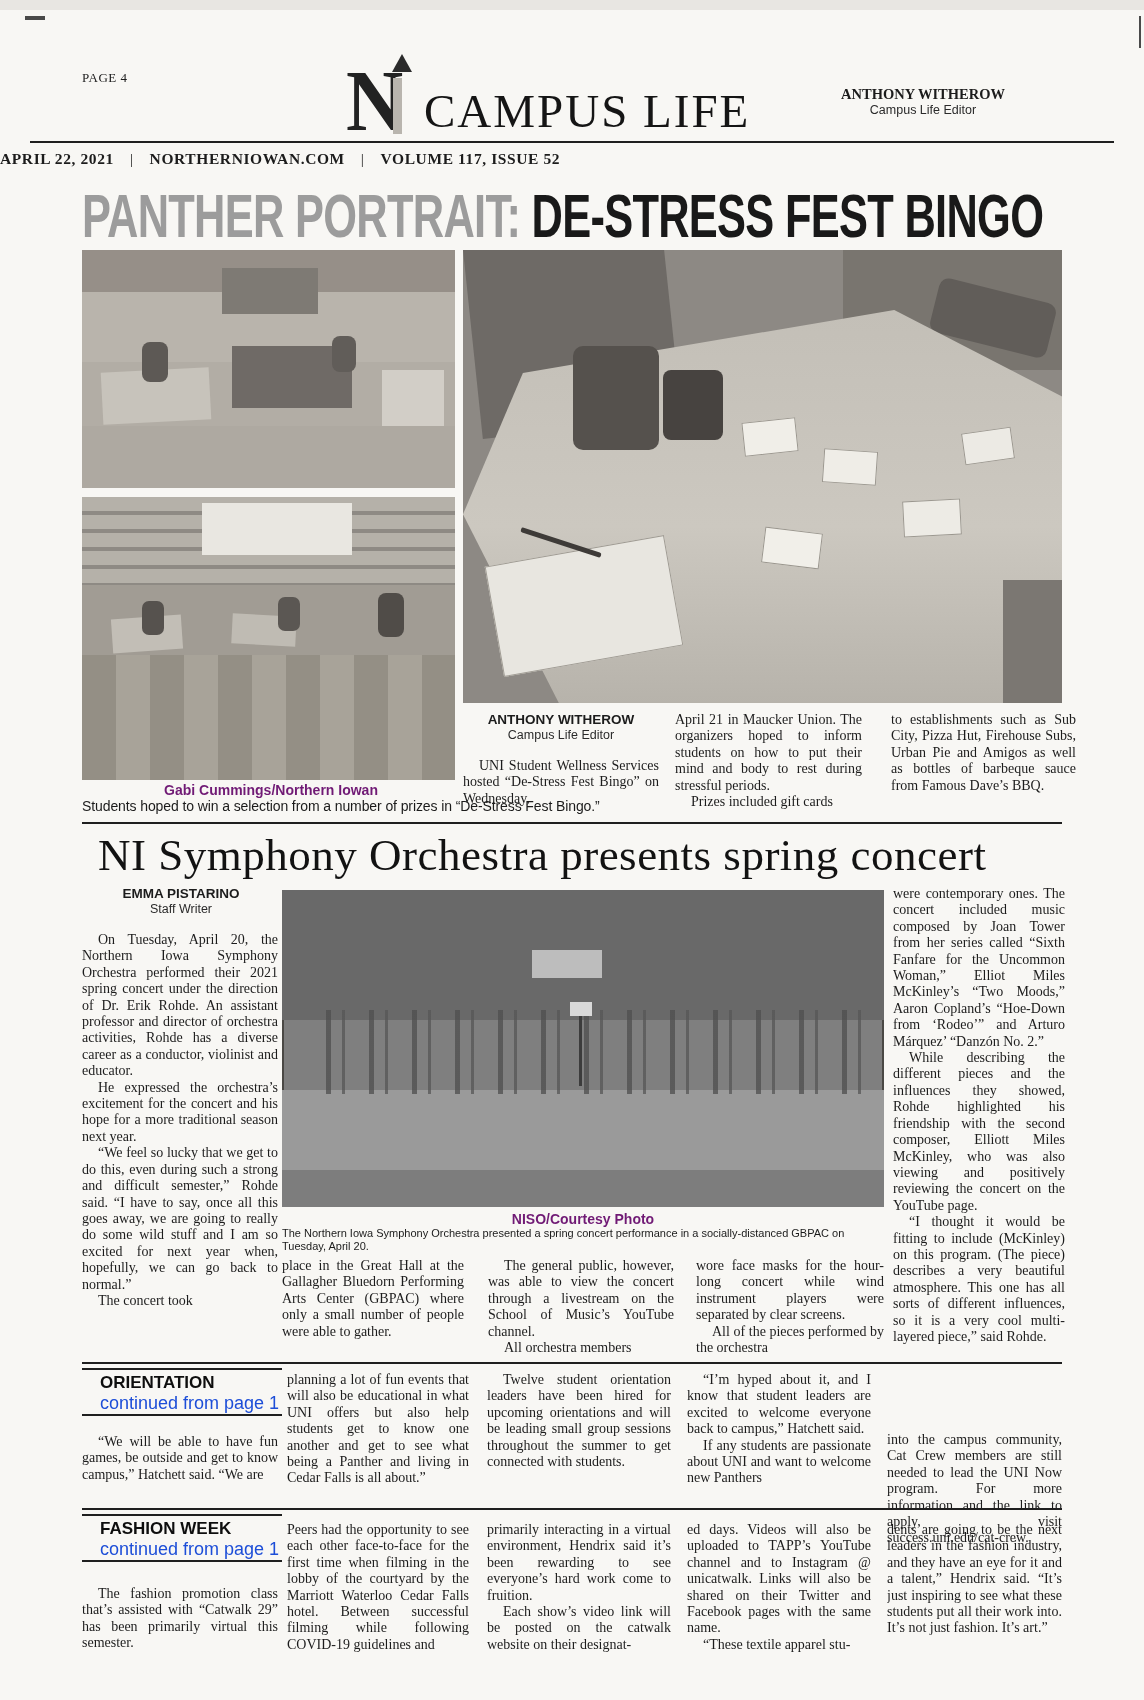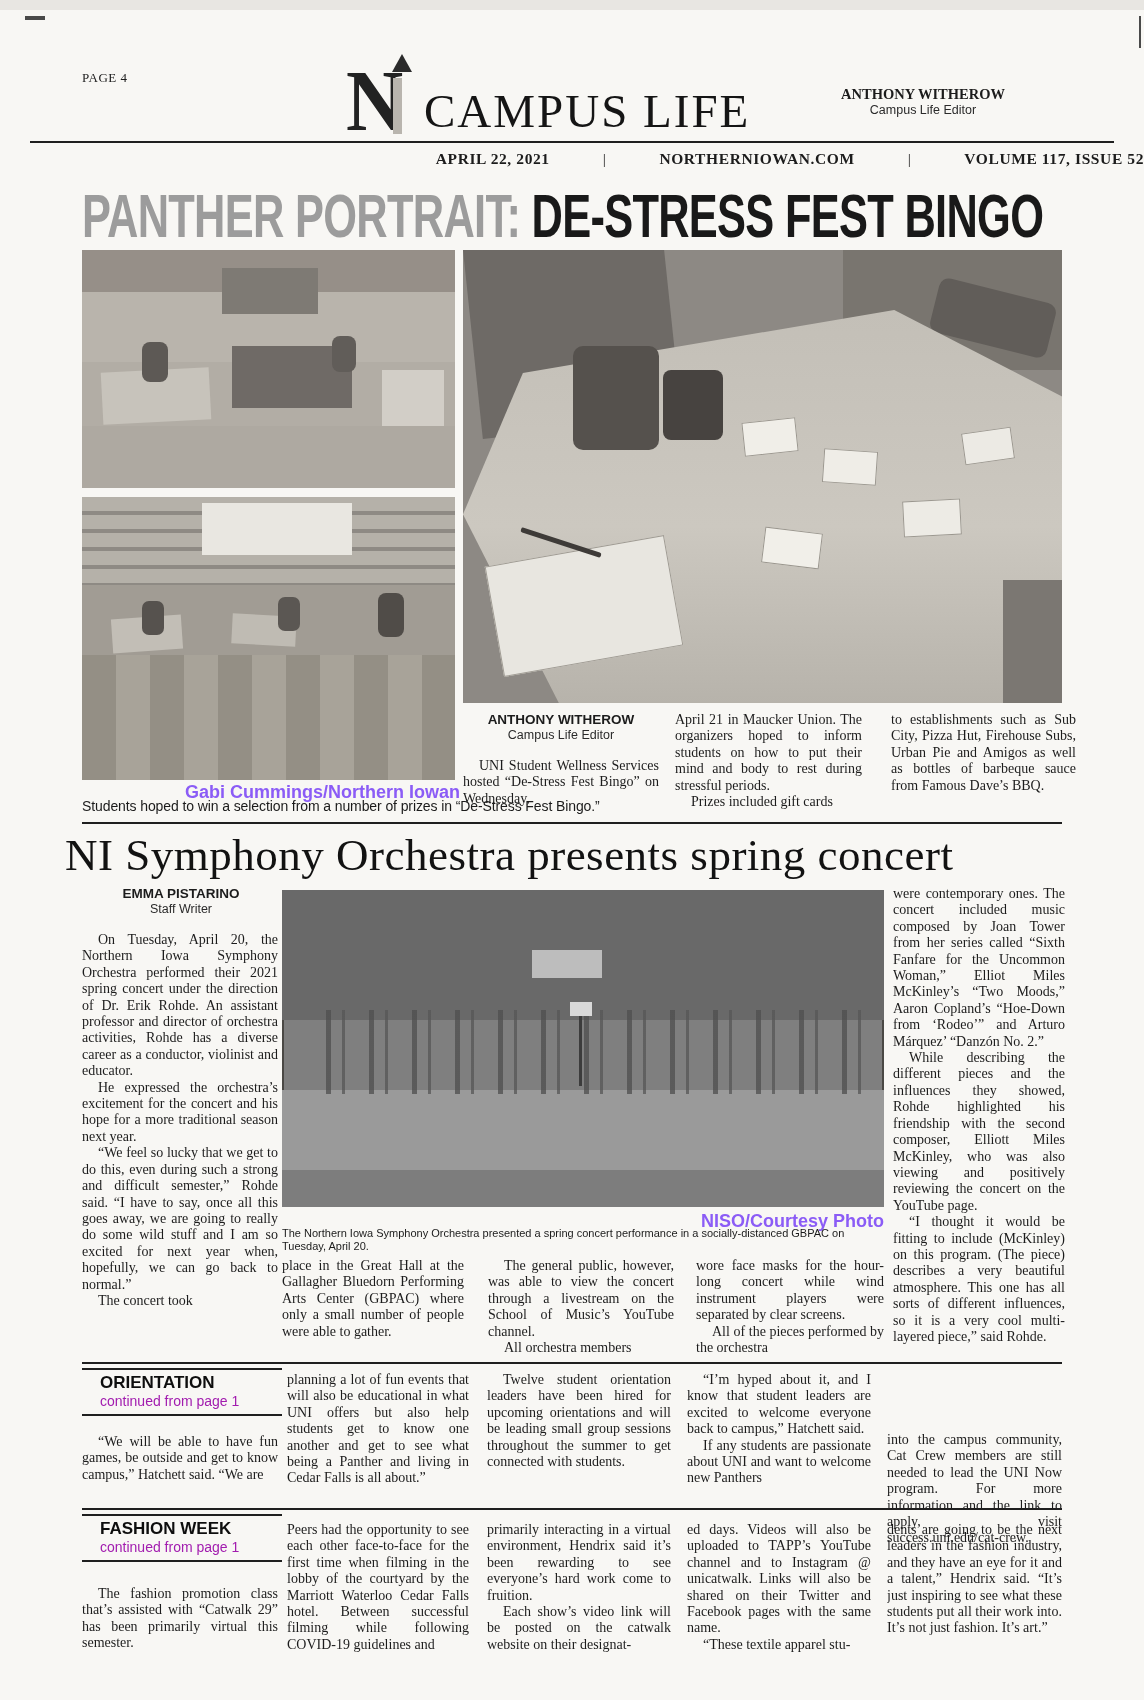--- a/index.html
+++ b/index.html
@@ -13,49 +13,49 @@
   .nl-body{display:block;font-family:"Liberation Serif",serif;font-weight:bold;font-size:86px;
            line-height:78px;color:#222;transform:scaleX(.92);transform-origin:0 0;}
   .nl-gray{position:absolute;right:16px;top:16px;width:9px;height:56px;background:#b9b5ae;}
   .nl-arrow{position:absolute;right:6px;top:-8px;width:0;height:0;
             border-left:10px solid transparent;border-right:10px solid transparent;
             border-bottom:18px solid #2b2b2b;}
   .section-title{font-size:47px;letter-spacing:2px;color:#151515;white-space:nowrap;}
   .editor-block{width:210px;text-align:center;line-height:1.15;}
   .editor-name{font-family:"Liberation Serif",serif;font-weight:bold;font-size:14.5px;}
   .editor-title{font-family:"Liberation Sans",sans-serif;font-size:12.5px;color:#2a2a2a;}
-  .dateline{left:0;width:1144px;display:flex;justify-content:flex-end;align-items:baseline;
-            font-weight:bold;font-size:15.5px;letter-spacing:.6px;gap:37px;}
+  .dateline{left:0;width:1144px;display:flex;justify-content:flex-start;align-items:baseline;
+            font-weight:bold;font-size:15.5px;letter-spacing:.6px;}
   .dateline .sep{margin:0 16px;font-weight:normal;}
   
   .headline1{white-space:nowrap;font-family:"Liberation Sans",sans-serif;font-weight:bold;
              font-size:62px;line-height:64px;letter-spacing:-1px;
              transform:scaleX(.70);transform-origin:0 0;}
   .hl-kicker{color:#9c9c9c;}
   .hl-main{color:#191919;}
   
   .headline2{font-size:45px;line-height:50px;letter-spacing:.5px;color:#121212;white-space:nowrap;}
   
   .photo{position:absolute;overflow:hidden;background:#a9a49c;}
   .photo div{position:absolute;}
   .ph-frame{outline:2px solid #4a4844;outline-offset:-2px;}
   
-  .credit{font-family:"Liberation Sans",sans-serif;font-weight:bold;font-size:18px;text-align:right;color:#8b5cf6;}
+  .credit{font-family:"Liberation Sans",sans-serif;font-weight:bold;font-size:14px;text-align:center;color:#701a75;}
   .caption{font-family:"Liberation Sans",sans-serif;font-size:12px;color:#1b1b1b;line-height:14px;}
   .byline{text-align:center;line-height:1.2;}
   .byline-name{font-family:"Liberation Sans",sans-serif;font-weight:bold;font-size:13.5px;}
   .byline-title{font-family:"Liberation Sans",sans-serif;font-size:12.5px;color:#2a2a2a;}
   
   .body-col{font-size:14px;line-height:16.4px;text-align:justify;hyphens:auto;-webkit-hyphens:auto;}
   .body-col p{margin:0;}
   .body-col p.ind{text-indent:16px;}
   .clip{overflow:hidden;}
   
   .sec-head-title{font-family:"Liberation Sans",sans-serif;font-weight:bold;font-size:17px;color:#0e0e0e;}
-  .sec-head-cont{font-family:"Liberation Sans",sans-serif;font-size:14px;color:#a21caf;}
+  .sec-head-cont{font-family:"Liberation Sans",sans-serif;font-size:18px;color:#1d4ed8;}
   .artifact{position:absolute;background:#4a4a4a;}
 </style>
 </head>
 <body>
 
 <div class="page">
 
   <div class="artifact" style="left:25px;top:6px;width:20px;height:4px;"></div>
   <div class="artifact" style="left:1139px;top:6px;width:2px;height:32px;"></div>
 
@@ -142,21 +142,21 @@
   <div class="abs body-col clip" style="left:675px;top:702px;width:187px;height:106px;">
     <p>April 21 in Maucker Union. The organizers hoped to inform students on how to put their mind and body to rest during stressful periods.</p>
     <p class="ind">Prizes included gift cards</p>
   </div>
   <div class="abs body-col clip" style="left:891px;top:702px;width:185px;height:106px;">
     <p>to establishments such as Sub City, Pizza Hut, Firehouse Subs, Urban Pie and Amigos as well as bottles of barbeque sauce from Famous Dave’s BBQ.</p>
   </div>
 
   <div class="rule" style="left:82px;top:812px;width:980px;height:2px;"></div>
 
-  <div class="abs headline2" style="left:65px;top:820px;">NI Symphony Orchestra presents spring concert</div>
+  <div class="abs headline2" style="left:98px;top:820px;">NI Symphony Orchestra presents spring concert</div>
 
   <div class="abs byline" style="left:84px;top:876px;width:194px;">
     <div class="byline-name">EMMA PISTARINO</div>
     <div class="byline-title">Staff Writer</div>
   </div>
 
   <div class="abs body-col clip" style="left:82px;top:922px;width:196px;height:428px;">
     <p class="ind">On Tuesday, April 20, the Northern Iowa Symphony Orchestra performed their 2021 spring concert under the direction of Dr. Erik Rohde. An assistant professor and director of orchestra activities, Rohde has a diverse career as a conductor, violinist and educator.</p>
     <p class="ind">He expressed the orchestra’s excitement for the concert and his hope for a more traditional season next year.</p>
     <p class="ind">“We feel so lucky that we get to do this, even during such a strong and difficult semester,” Rohde said. “I have to say, once all this goes away, we are going to really do some wild stuff and I am so excited for next year when, hopefully, we can go back to normal.”</p>

